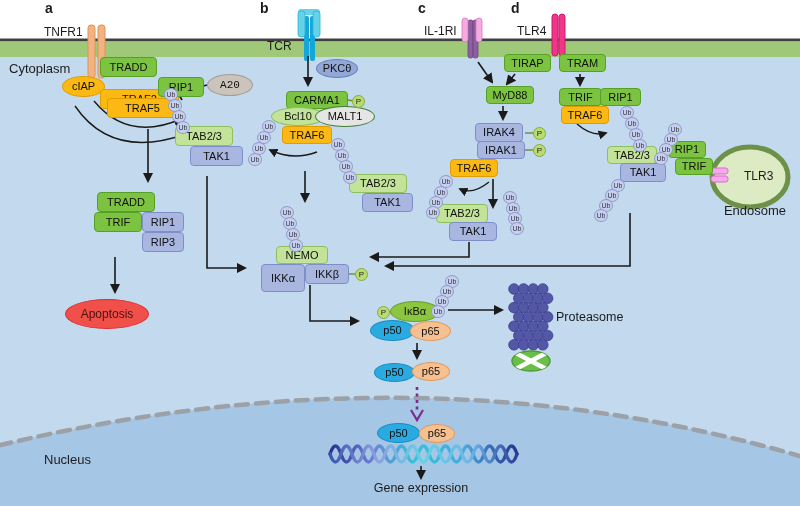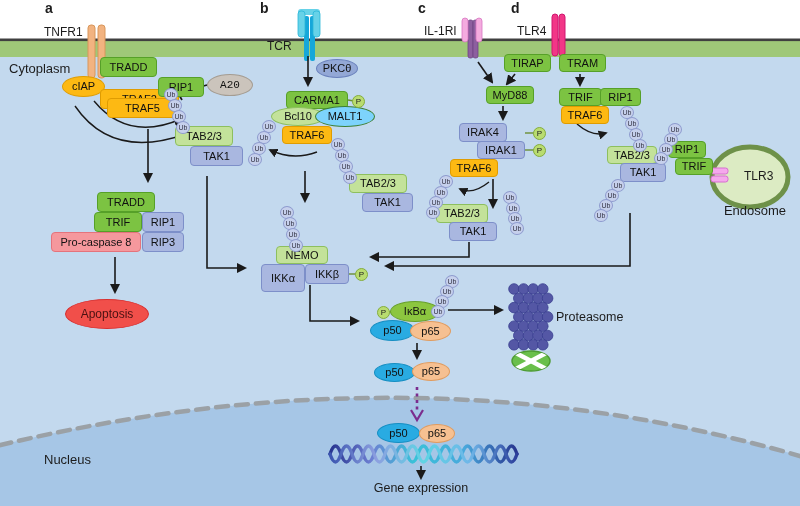--- a/index.html
+++ b/index.html
@@ -12,21 +12,21 @@
   .ell{border-radius:50%;}
   .g  {background:#7cc342;border-color:#56a028;}
   .lg {background:#c3e29a;border-color:#8dbf5e;}
   .bl {background:#a9b7e0;border-color:#7d8fc9;}
   .yl {background:#fdb913;border-color:#df9c02;}
   .pk {background:#f5989d;border-color:#e4737c;}
   .gray{background:#cbc4bc;border-color:#a49c92;font-family:Liberation Mono, monospace;}
   .red{background:#f14f4a;border-color:#d83030;color:#4a1212;}
   .cy {background:#29abe2;border-color:#168ec2;}
   .pe {background:#f6c091;border-color:#e09c60;}
-  .dg {background:#7dd3fc;border-color:#3d7f33;}
+  .dg {background:#e5e5e5;border-color:#3d7f33;}
   .ik {background:#8cc63f;border-color:#68a02c;}
   .pkc{background:#93a8d6;border-color:#6b82bd;}
   .pbadge{position:absolute;width:13px;height:13px;border-radius:50%;background:#b9dc70;
           border:1.2px solid #84ad3c;box-sizing:border-box;font-size:8px;color:#222;
           display:flex;align-items:center;justify-content:center;line-height:1;}
   .ub{position:absolute;width:14px;height:13px;border-radius:50%;background:#c6d0ec;
       border:1px solid #8e9bce;box-sizing:border-box;font-size:7px;color:#334;
       display:flex;align-items:center;justify-content:center;line-height:1;}
   .lbl{position:absolute;color:#1c1c1c;font-size:12px;line-height:1;white-space:nowrap;}
   .panel{font-weight:bold;font-size:14px;}
@@ -202,36 +202,35 @@
 <div class="box yl ell" style="left:62px;top:76px;width:43px;height:21px">cIAP</div>
 <div class="box yl" style="left:100px;top:89px;width:79px;height:20px">TRAF2</div>
 <div class="box g" style="left:158px;top:77px;width:46px;height:20px">RIP1</div>
 <div class="box yl" style="left:107px;top:98px;width:71px;height:20px">TRAF5</div>
 <div class="box gray ell" style="left:207px;top:74px;width:46px;height:22px">A20</div>
 <div class="box lg" style="left:175px;top:126px;width:58px;height:20px">TAB2/3</div>
 <div class="box bl" style="left:190px;top:146px;width:53px;height:20px">TAK1</div>
 <div class="box g" style="left:97px;top:192px;width:58px;height:20px">TRADD</div>
 <div class="box g" style="left:94px;top:212px;width:48px;height:20px">TRIF</div>
 <div class="box bl" style="left:142px;top:212px;width:42px;height:20px">RIP1</div>
-<div class="box pk" style="left:51px;top:232px;width:90px;height:20px">Pro-caspase 8</div>
 <div class="box bl" style="left:142px;top:232px;width:42px;height:20px">RIP3</div>
 <div class="box red ell" style="left:65px;top:299px;width:84px;height:30px;font-size:12px">Apoptosis</div>
 
 <div class="box pkc ell" style="left:316px;top:59px;width:42px;height:19px">PKCθ</div>
 <div class="box g" style="left:286px;top:91px;width:62px;height:18px">CARMA1</div>
 <div class="box lg ell" style="left:271px;top:107px;width:54px;height:19px">Bcl10</div>
 <div class="box dg ell" style="left:315px;top:106px;width:60px;height:21px">MALT1</div>
 <div class="box yl" style="left:282px;top:126px;width:50px;height:18px">TRAF6</div>
 <div class="box lg" style="left:349px;top:174px;width:58px;height:19px">TAB2/3</div>
 <div class="box bl" style="left:362px;top:193px;width:51px;height:19px">TAK1</div>
 
 <div class="box g" style="left:504px;top:54px;width:47px;height:18px">TIRAP</div>
 <div class="box g" style="left:559px;top:54px;width:47px;height:18px">TRAM</div>
 <div class="box g" style="left:486px;top:86px;width:48px;height:18px">MyD88</div>
-<div class="box bl" style="left:459px;top:123px;width:48px;height:19px">IRAK4</div>
+<div class="box bl" style="left:475px;top:123px;width:48px;height:19px">IRAK4</div>
 <div class="box bl" style="left:477px;top:141px;width:48px;height:18px">IRAK1</div>
 <div class="box yl" style="left:450px;top:159px;width:48px;height:18px">TRAF6</div>
 <div class="box lg" style="left:436px;top:204px;width:52px;height:19px">TAB2/3</div>
 <div class="box bl" style="left:449px;top:222px;width:48px;height:19px">TAK1</div>
 
 <div class="box g" style="left:559px;top:88px;width:43px;height:18px">TRIF</div>
 <div class="box g" style="left:600px;top:88px;width:41px;height:18px">RIP1</div>
 <div class="box yl" style="left:561px;top:106px;width:48px;height:18px">TRAF6</div>
 <div class="box lg" style="left:607px;top:146px;width:50px;height:18px">TAB2/3</div>
 <div class="box bl" style="left:620px;top:163px;width:46px;height:19px">TAK1</div>

